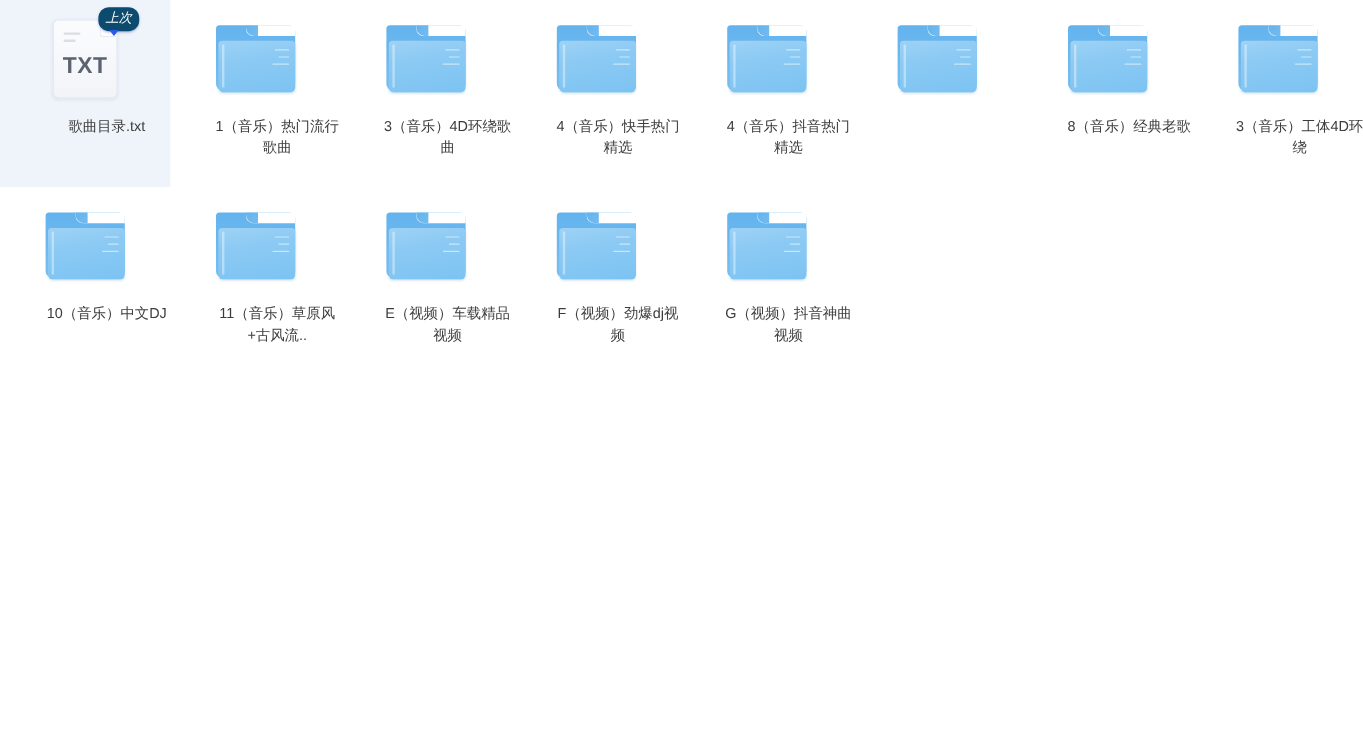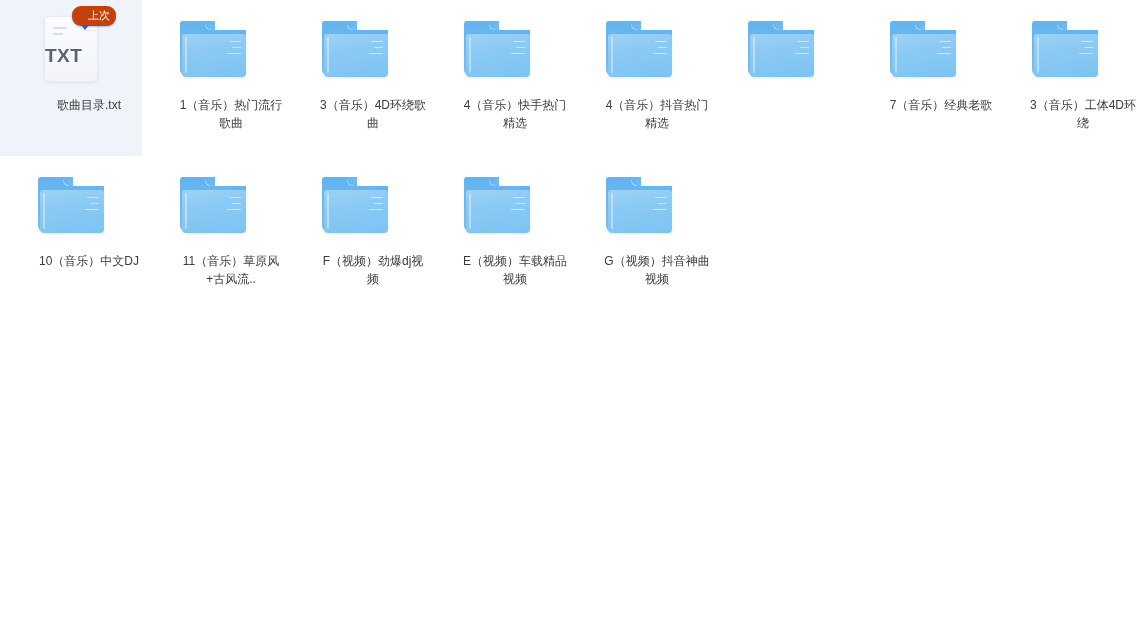--- a/index.html
+++ b/index.html
@@ -142,40 +142,42 @@
     background: #d9dde4;
     border-radius: 1px;
   }
   .txt-ruleline.r1 { top: 10px; width: 14px; }
   .txt-ruleline.r2 { top: 16px; width: 10px; }
   .txt-word {
     position: absolute;
     left: 0;
     right: 0;
     top: 28px;
+    text-align: center;
     font-family: "Liberation Sans", "DejaVu Sans", sans-serif;
     font-size: 19px;
     font-weight: bold;
     letter-spacing: 0.5px;
     color: #5b6370;
   }
 
   
   .last-badge {
     position: absolute;
     right: -6px;
     top: -4px;
-    background: #c2410c;
+    background: #0c4a6e;
     color: #ffffff;
     font-size: 11px;
     line-height: 1;
-    padding: 4px 6px 5px 16px;
+    padding: 4px 6px 5px 6px;
     border-radius: 9px;
     white-space: nowrap;
     box-shadow: 0 1px 2px rgba(30,60,160,0.35);
+    font-style: italic;
   }
   .last-badge:after {
     content: "";
     position: absolute;
     left: 9px;
     bottom: -4px;
     width: 0;
     height: 0;
     border-left: 4px solid transparent;
     border-right: 4px solid transparent;
@@ -300,21 +302,21 @@
             <div class="folder-tab-notch"></div>
           </div>
           <div class="folder-front">
             <div class="folder-left-edge"></div>
             <div class="folder-line l1"></div>
             <div class="folder-line l2"></div>
             <div class="folder-line l3"></div>
           </div>
         </div>
       </div>
-      <div class="cell-label">7（音乐）经典老歌</div>
+      <div class="cell-label">8（音乐）经典老歌</div>
     </div>
     <div class="grid-cell">
       <div class="icon-wrap">
         <div class="folder-icon">
           <div class="folder-back">
             <div class="folder-tab-notch"></div>
           </div>
           <div class="folder-front">
             <div class="folder-left-edge"></div>
             <div class="folder-line l1"></div>
@@ -364,47 +366,47 @@
             <div class="folder-tab-notch"></div>
           </div>
           <div class="folder-front">
             <div class="folder-left-edge"></div>
             <div class="folder-line l1"></div>
             <div class="folder-line l2"></div>
             <div class="folder-line l3"></div>
           </div>
         </div>
       </div>
+      <div class="cell-label">E（视频）车载精品视频</div>
+    </div>
+    <div class="grid-cell">
+      <div class="icon-wrap">
+        <div class="folder-icon">
+          <div class="folder-back">
+            <div class="folder-tab-notch"></div>
+          </div>
+          <div class="folder-front">
+            <div class="folder-left-edge"></div>
+            <div class="folder-line l1"></div>
+            <div class="folder-line l2"></div>
+            <div class="folder-line l3"></div>
+          </div>
+        </div>
+      </div>
       <div class="cell-label">F（视频）劲爆dj视频</div>
     </div>
     <div class="grid-cell">
       <div class="icon-wrap">
         <div class="folder-icon">
           <div class="folder-back">
             <div class="folder-tab-notch"></div>
           </div>
           <div class="folder-front">
             <div class="folder-left-edge"></div>
             <div class="folder-line l1"></div>
             <div class="folder-line l2"></div>
             <div class="folder-line l3"></div>
           </div>
         </div>
       </div>
-      <div class="cell-label">E（视频）车载精品视频</div>
-    </div>
-    <div class="grid-cell">
-      <div class="icon-wrap">
-        <div class="folder-icon">
-          <div class="folder-back">
-            <div class="folder-tab-notch"></div>
-          </div>
-          <div class="folder-front">
-            <div class="folder-left-edge"></div>
-            <div class="folder-line l1"></div>
-            <div class="folder-line l2"></div>
-            <div class="folder-line l3"></div>
-          </div>
-        </div>
-      </div>
       <div class="cell-label">G（视频）抖音神曲视频</div>
     </div>
   </div>
 
 </body></html>

